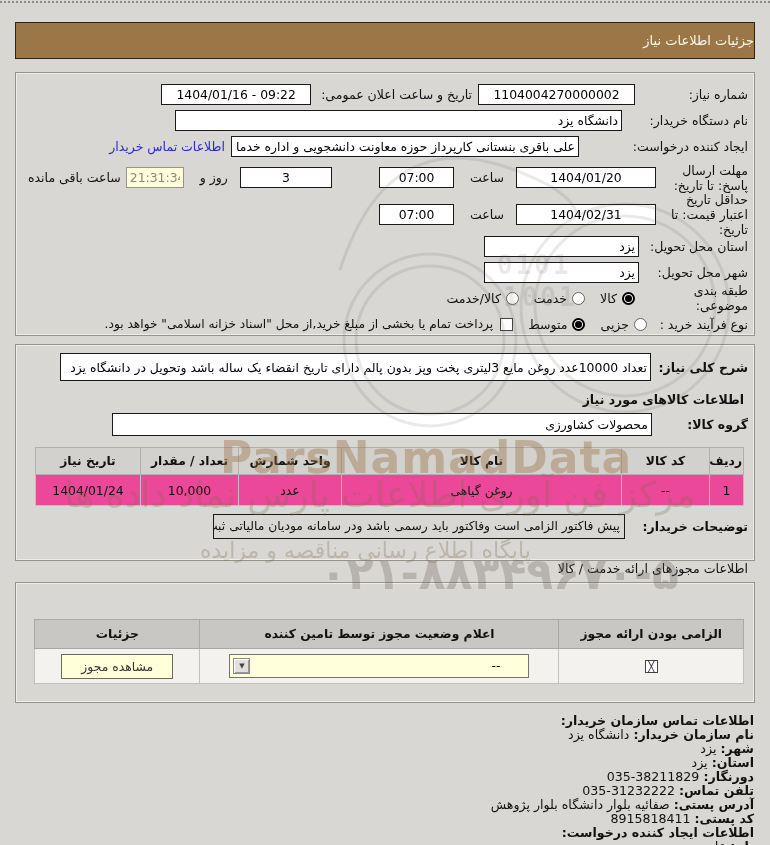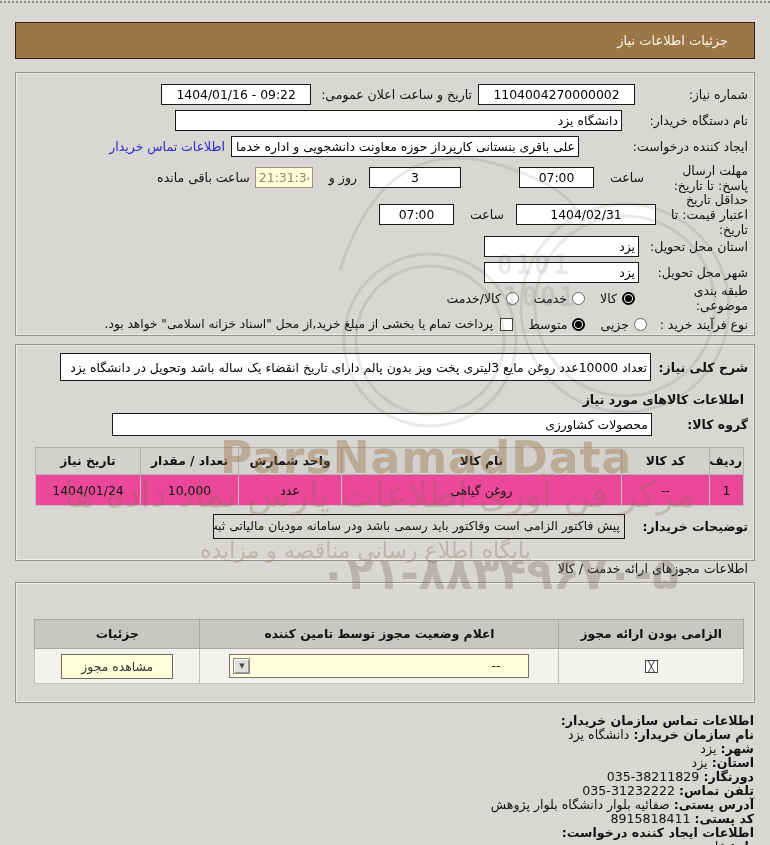--- a/index.html
+++ b/index.html
@@ -11,21 +11,21 @@
   html,body{margin:0;padding:0;}
   body{
     width:770px;height:845px;position:relative;overflow:hidden;
     background:#d8d7d4;direction:rtl;
     font-family:"DejaVu Sans",sans-serif;font-size:12.5px;color:#111;
   }
   .topdots{position:absolute;top:1px;left:0;width:770px;height:0;border-top:2px dotted #8a8a8a;}
   .titlebar{
     position:absolute;top:22px;right:15px;width:740px;height:37px;
     background:var(--title-bar);border:1px solid #2e2317;
-    display:flex;align-items:center;padding-right:26px;
+    display:flex;align-items:center;
     color:#fcf7ec;font-size:13px;
   }
   .panel{
     position:absolute;right:15px;width:740px;background:#d8d7d4;
     border:1px solid #96938c;box-shadow:inset 1px 1px 0 #efede9, inset -1px -1px 0 #efede9;
   }
   #p1{top:72px;height:264px;padding:10px 6px 0 8px;display:flex;flex-direction:column;gap:4px;}
   #p2{top:344px;height:217px;padding:8px 6px 0 8px;}
   #p3{top:582px;height:121px;padding:36px 8px 0 8px;}
   .frow{display:flex;align-items:center;min-height:22px;}
@@ -110,20 +110,21 @@
   </div>
 
   <div class="frow">
     <span class="lab" style="width:169px">ایجاد کننده درخواست:</span>
     <input class="tb rtlval" style="width: 348px;" readonly="" value="علی باقری بنستانی کارپرداز حوزه معاونت دانشجویی و اداره خدمات دانشگاه یز">
     <a class="link">اطلاعات تماس خریدار</a>
   </div>
 
   <div class="frow" style="min-height:33px">
     <span class="lab" style="width:92px">مهلت ارسال پاسخ: تا تاریخ:</span>
+    <input class="tb num" style="width: 140px;" readonly="" value="1404/01/20">
     <span class="lab mx4">ساعت</span>
     <input class="tb num" style="width: 75px;" readonly="" value="07:00">
     <span style="width:58px"></span>
     <input class="tb num" style="width: 92px;" readonly="" value="3">
     <span class="lab mx4">روز و</span>
     <input class="tb num ro" style="width: 58px;" readonly="" value="21:31:34">
     <span class="lab" style="margin-right:5px">ساعت باقی مانده</span>
   </div>
 
   <div class="frow" style="min-height:31px">

